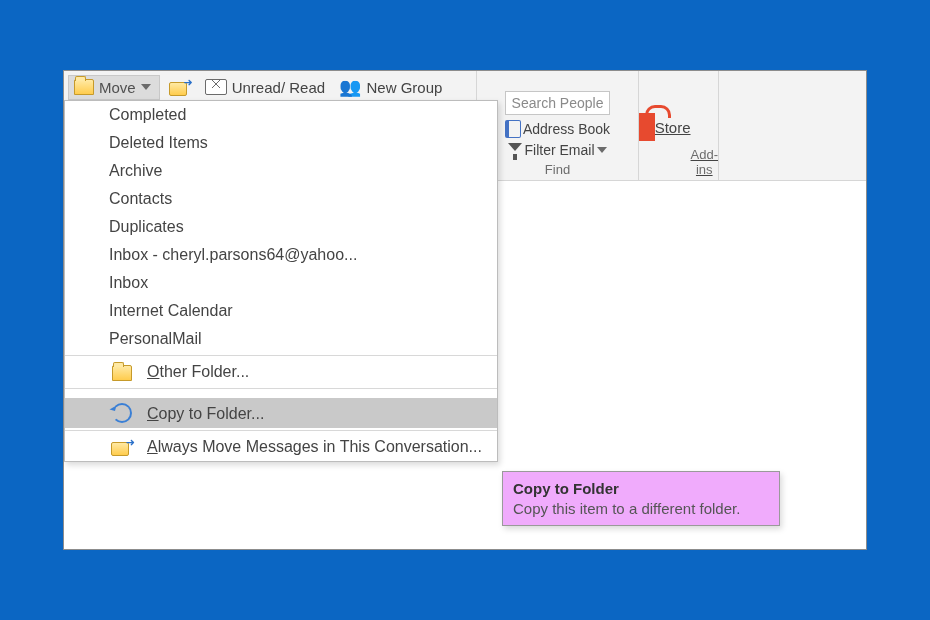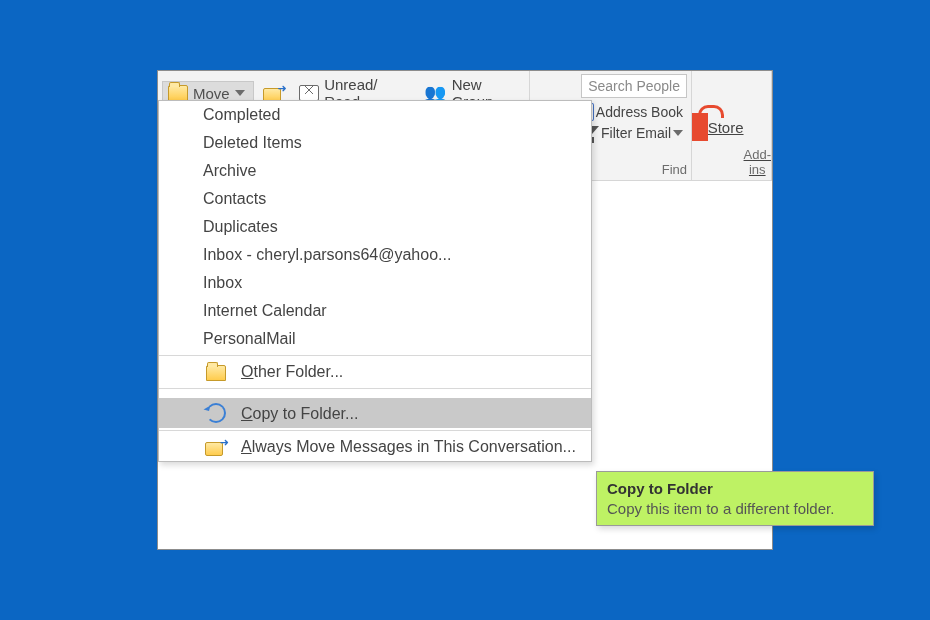--- a/index.html
+++ b/index.html
@@ -9,21 +9,21 @@
       background: #0b66c3;
       font-family: "Segoe UI", Arial, sans-serif;
       font-size: 15px;
       color: #444;
       display: flex;
       align-items: center;
       justify-content: center;
       overflow: hidden;
     }
     .window {
-      width: 616px;
+      width: 804px;
       height: 480px;
       background: #ffffff;
       border: 1px solid #8c8c8c;
       position: relative;
     }
     .ribbon {
       display: flex;
       height: 110px;
       border-bottom: 1px solid #d6d6d6;
       background: #f3f3f3;
@@ -93,23 +93,23 @@
 
     .ribbon-right {
       flex: 1;
       border-left: 1px solid #d6d6d6;
       display: flex;
     }
     .find-group {
       width: 162px;
       display: flex;
       flex-direction: column;
-      align-items: flex-end;
+      align-items: center;
       border-right: 1px solid #d6d6d6;
-      padding: 3px 4px 0;
+      padding: 20px 4px 0;
       font-size: 14px;
     }
     .search-box {
       border: 1px solid #c6c6c6;
       background: #fff;
       height: 24px;
       display: flex; align-items: center;
       padding: 0 6px;
       color: #8a8a8a;
       margin-bottom: 3px;
@@ -158,21 +158,21 @@
     .dd-item.hover { background:#c9c9c9;margin-top:9px; }
     .underline-letter { text-decoration: underline; }
 
     .copy-cycle-icon{width:20px;height:20px;border:2px solid #3a7fd5;border-left-color:transparent;border-radius:50%;position:relative;}
     .copy-cycle-icon::after{content:"";position:absolute;left:-3px;top:2px;border:4px solid transparent;border-top-color:#3a7fd5;transform:rotate(-30deg);}
 
     .tooltip {
       position: absolute;
       left: 438px; top: 400px;
       width: 278px;
-      background: #bef264;
+      background: #f0abfc;
       border: 1px solid #9a9a9a;
       padding: 8px 10px;
       box-shadow: 2px 3px 6px rgba(0,0,0,0.15);
       font-size: 15px;
     }
     .tooltip-title { font-weight:600;color:#333;margin-bottom:3px; }
     .tooltip-desc { color:#555; }
   </style>
 </head>
 <body>

